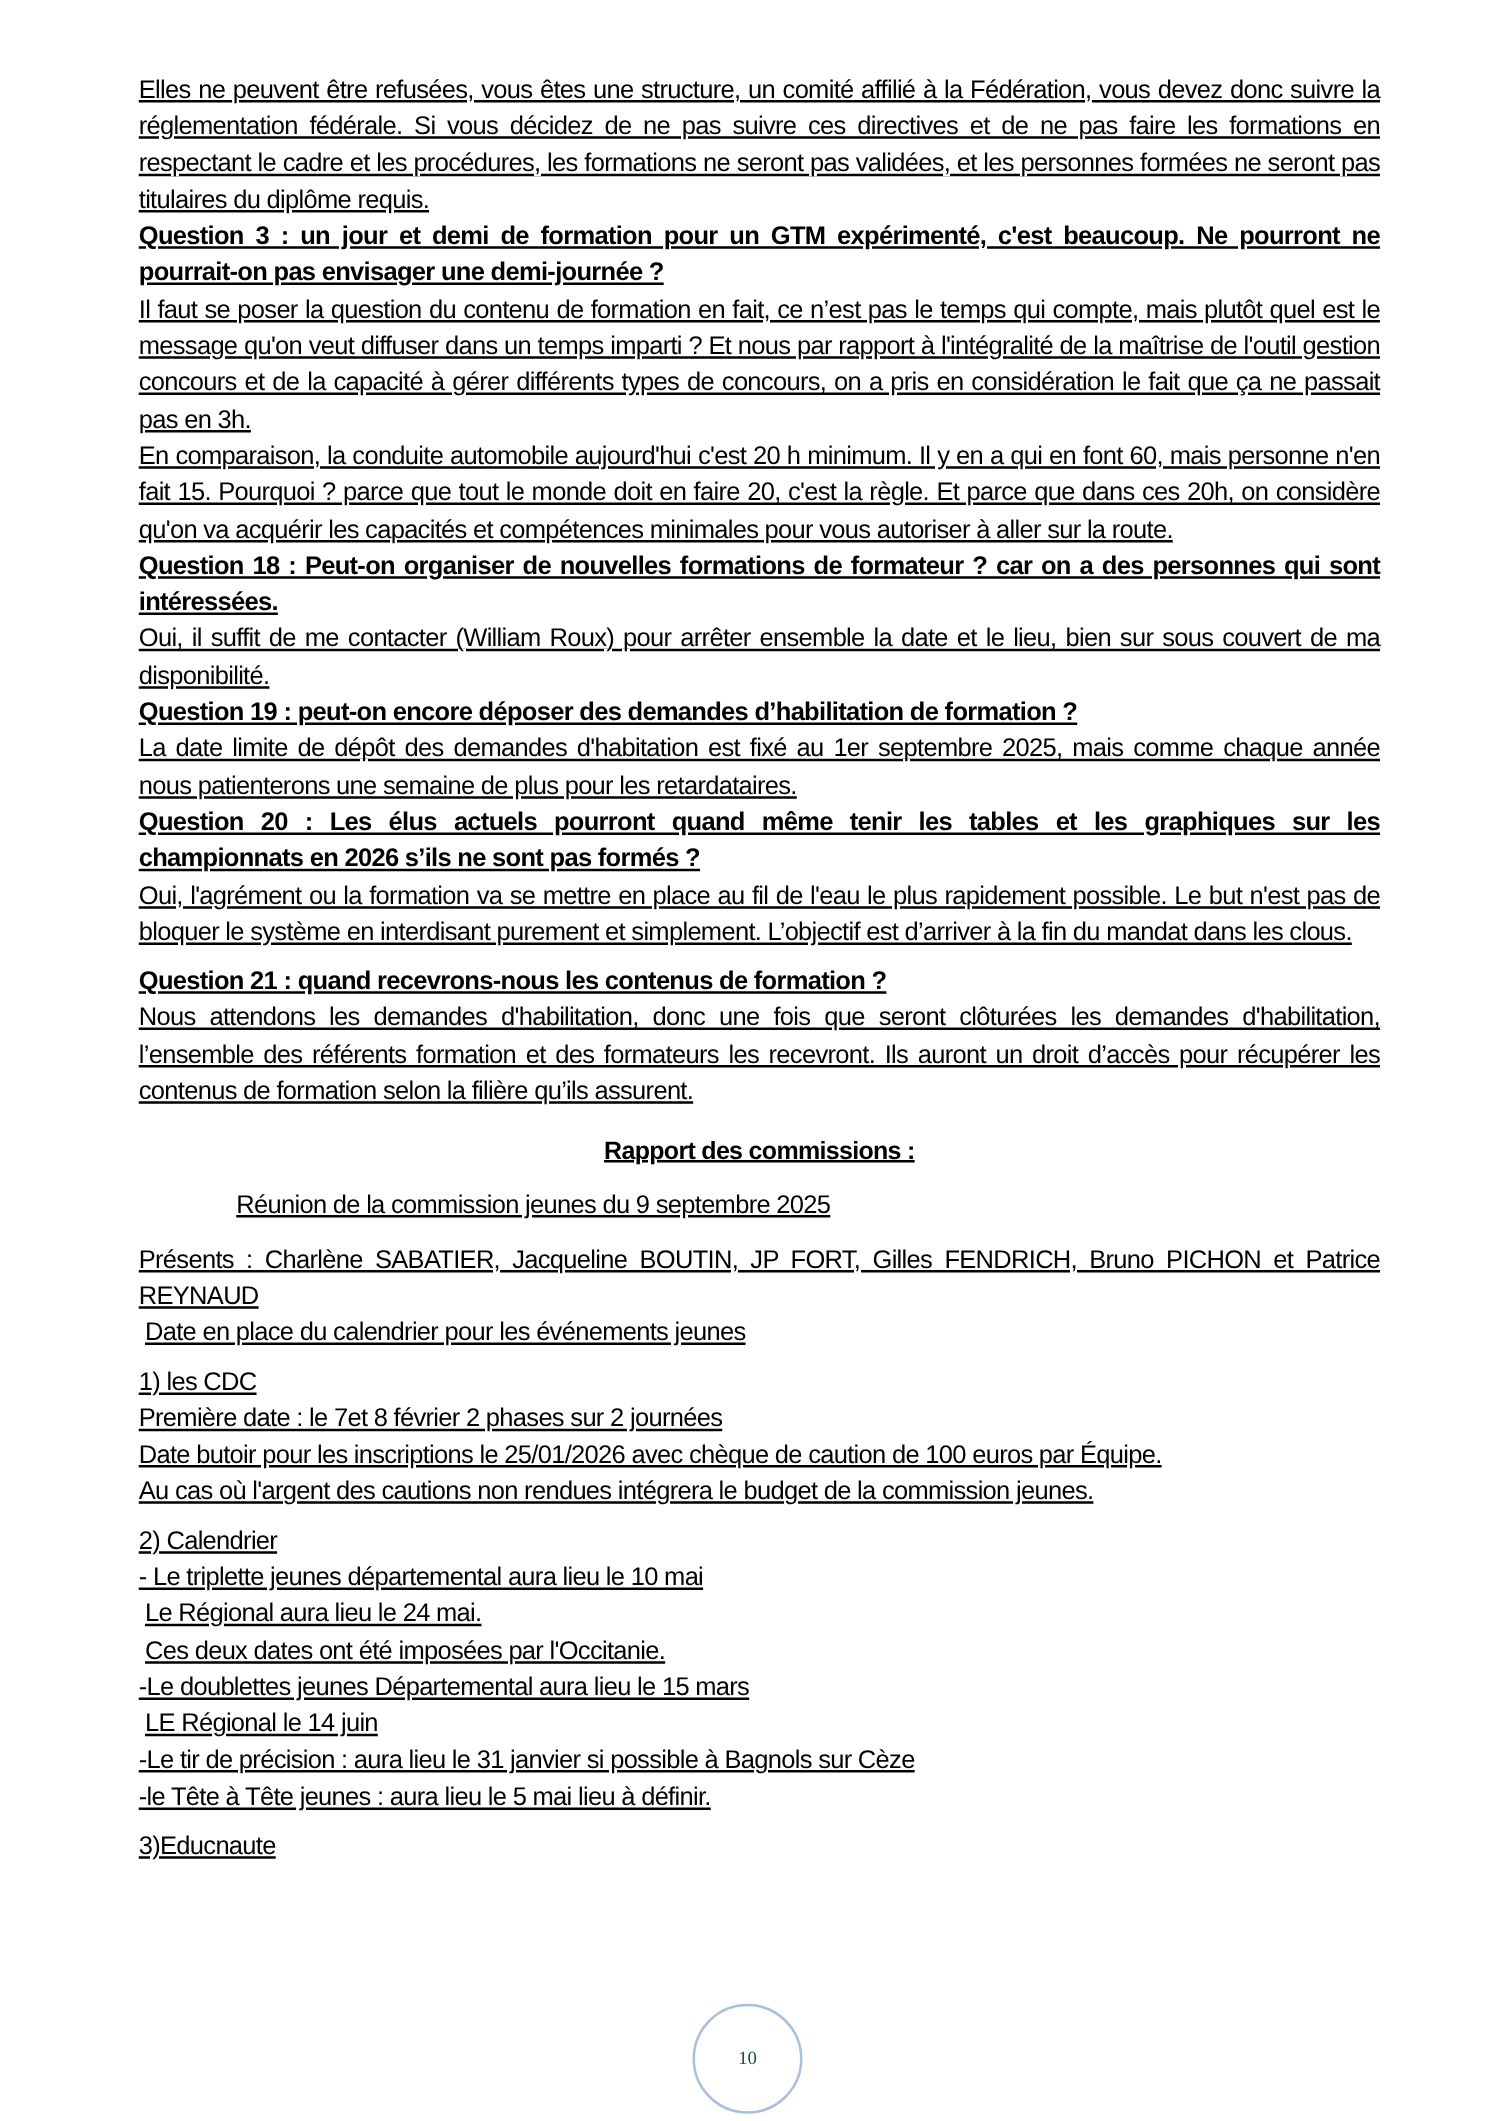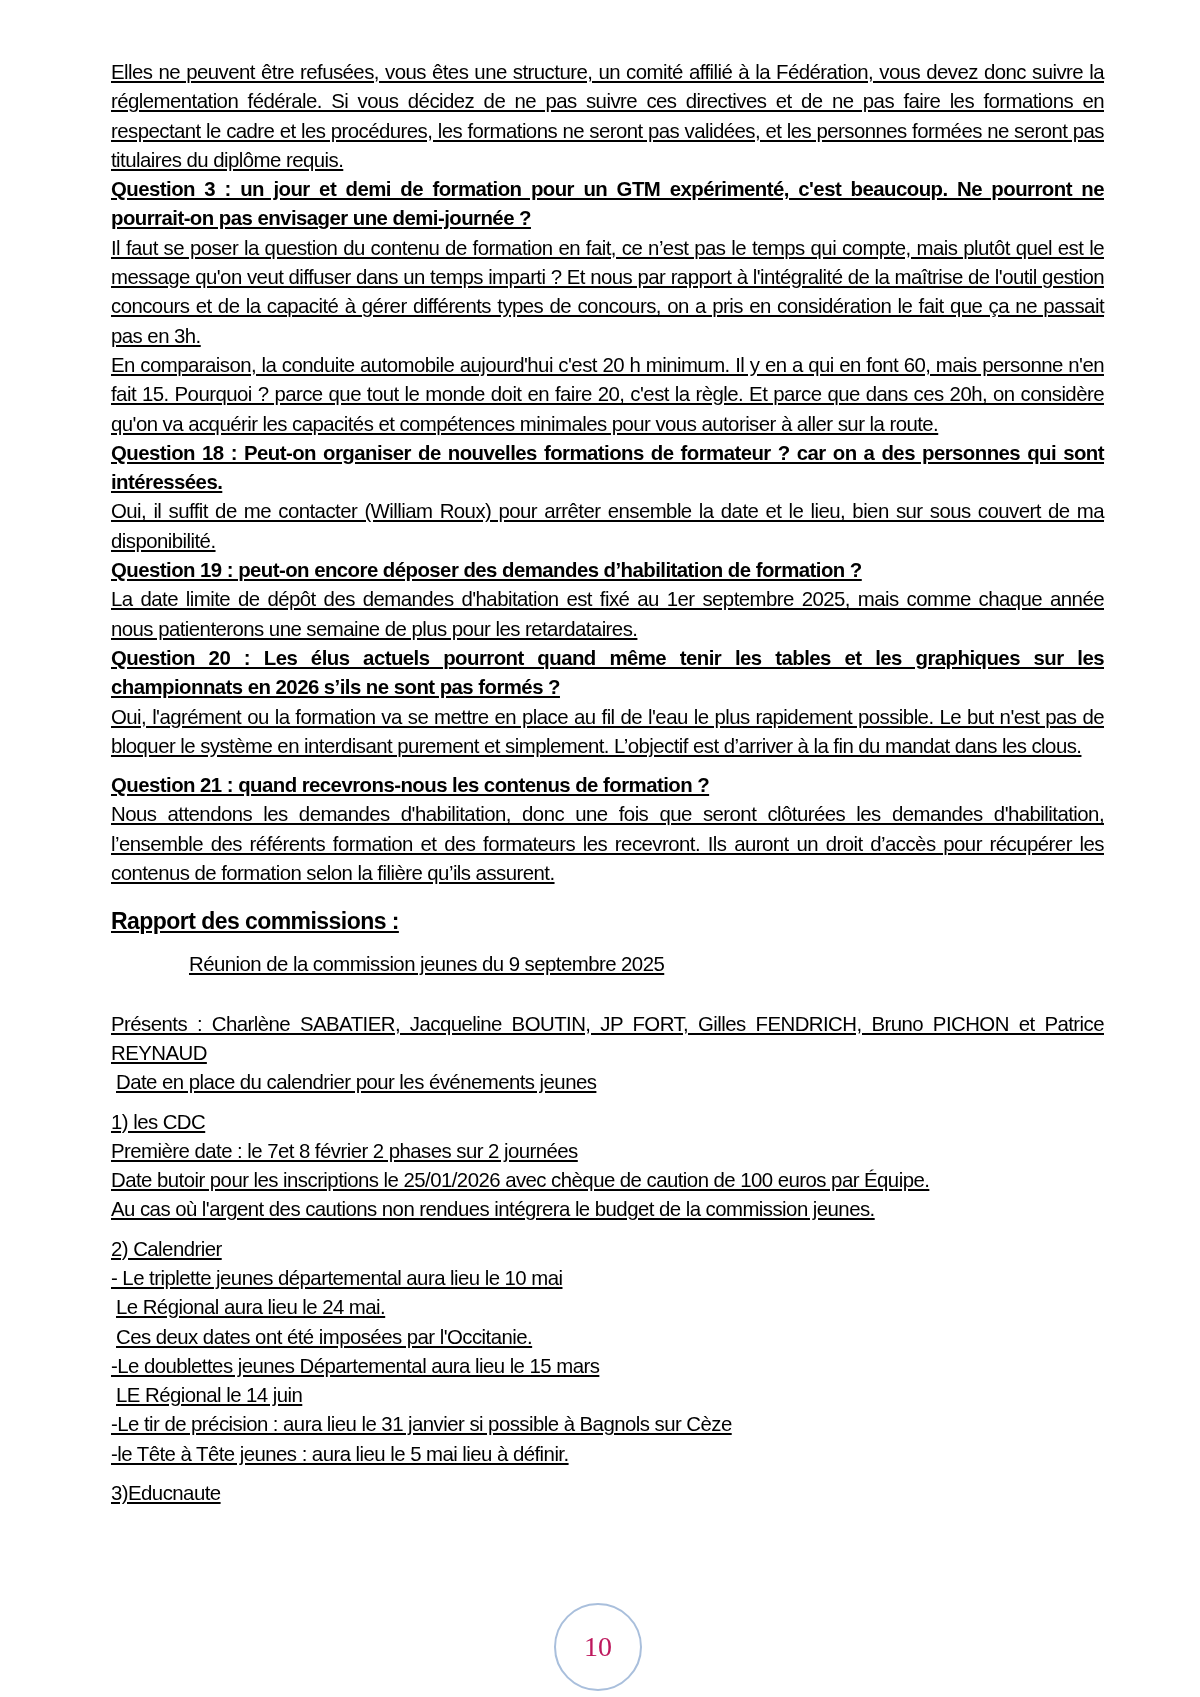--- a/index.html
+++ b/index.html
@@ -20,47 +20,48 @@
       line-height: 29.3px;
       letter-spacing: -0.55px;
       word-spacing: 0px;
       text-decoration: underline;
     }
     .para { text-align: justify; margin: 0; }
     .q { font-weight: bold; text-align: justify; margin: 0; }
     .gap-before { margin-top: 10px; }
     .heading {
       font-weight: bold;
-      font-size: 23px;
+      font-size: 20px;
       margin: 18px 0 0 0;
       line-height: 30px;
+      text-align: center;
     }
     .meeting { margin: 14px 0 0 78px; }
-    .presents { margin-top: 30px; text-align: justify; }
+    .presents { margin-top: 14px; text-align: justify; }
     .mise { margin: 0 0 0 5px; }
     .line { margin: 0; white-space: nowrap; }
     .section-gap { margin-top: 10px; }
     .indent1 { padding-left: 5px; }
     .pagenum-wrap {
       position: absolute;
       left: 554px;
       top: 1603px;
       width: 88px;
       height: 88px;
       border: 2px solid #a9bfdc;
       border-radius: 50%;
       box-sizing: border-box;
       display: flex;
       align-items: center;
       justify-content: center;
     }
     .pagenum {
       font-family: "Liberation Serif", "DejaVu Serif", serif;
-      font-size: 28px;
-      color: #be185d;
+      font-size: 15px;
+      color: #14532d;
     }
   </style>
 </head>
 <body>
 
 <div class="page">
 
   <p class="para">Elles ne peuvent être refusées, vous êtes une structure, un comité affilié à la Fédération, vous devez donc suivre la réglementation fédérale. Si vous décidez de ne pas suivre ces directives et de ne pas faire les formations en respectant le cadre et les procédures, les formations ne seront pas validées, et les personnes formées ne seront pas titulaires du diplôme requis.</p>
 
   <p class="q">Question 3 : un jour et demi de formation pour un GTM expérimenté, c'est beaucoup. Ne pourront ne pourrait-on pas envisager une demi-journée ?</p>

